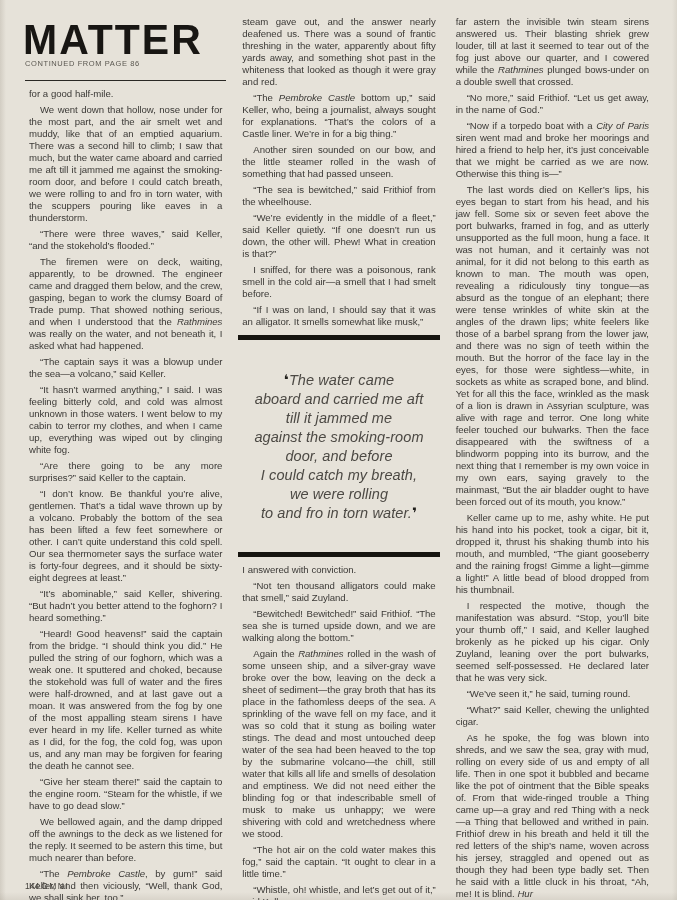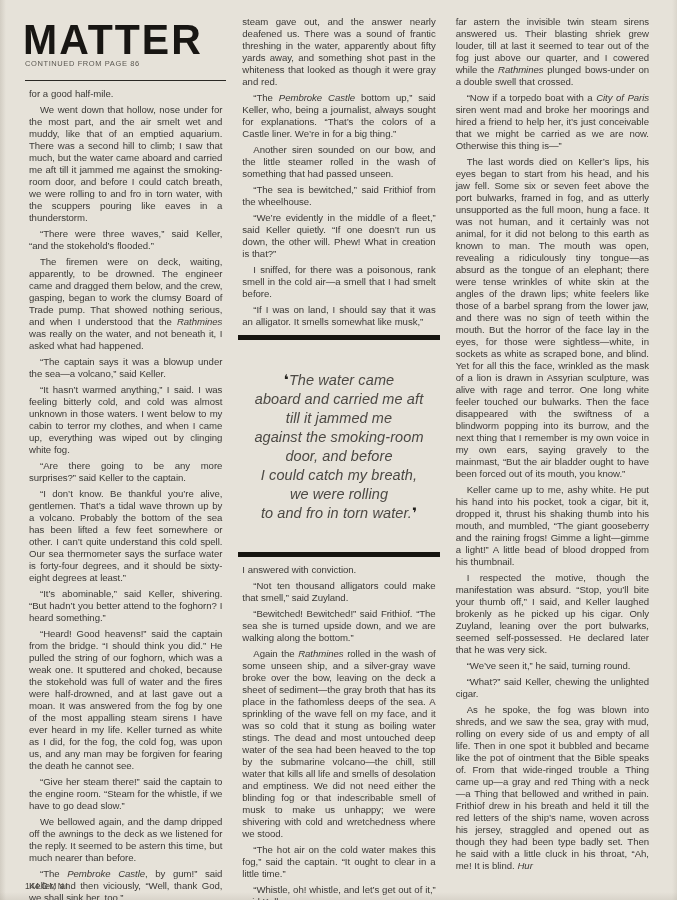--- a/index.html
+++ b/index.html
@@ -142,20 +142,21 @@
           <p>Again the <i>Rathmines</i> rolled in the wash of some unseen ship, and a silver-gray wave broke over the bow, leaving on the deck a sheet of sediment—the gray broth that has its place in the fathomless deeps of the sea. A sprinkling of the wave fell on my face, and it was so cold that it stung as boiling water stings. The dead and most untouched deep water of the sea had been heaved to the top by the submarine volcano—the chill, still water that kills all life and smells of desolation and emptiness. We did not need either the blinding fog or that indescribable smell of musk to make us unhappy; we were shivering with cold and wretchedness where we stood.</p>
           <p>“The hot air on the cold water makes this fog,” said the captain. “It ought to clear in a little time.”</p>
           <p>“Whistle, oh! whistle, and let’s get out of it,” said Keller.</p>
           <p>The captain whistled again, and far and</p>
         </div>
     </div>
 
     <div class="col">
       <div class="body-text">
           <p class="noindent">far astern the invisible twin steam sirens answered us. Their blasting shriek grew louder, till at last it seemed to tear out of the fog just above our quarter, and I cowered while the <i>Rathmines</i> plunged bows-under on a double swell that crossed.</p>
+          <p>“No more,” said Frithiof. “Let us get away, in the name of God.”</p>
           <p>“Now if a torpedo boat with a <i>City of Paris</i> siren went mad and broke her moorings and hired a friend to help her, it’s just conceivable that we might be carried as we are now. Otherwise this thing is—”</p>
           <p>The last words died on Keller’s lips, his eyes began to start from his head, and his jaw fell. Some six or seven feet above the port bulwarks, framed in fog, and as utterly unsupported as the full moon, hung a face. It was not human, and it certainly was not animal, for it did not belong to this earth as known to man. The mouth was open, revealing a ridiculously tiny tongue—as absurd as the tongue of an elephant; there were tense wrinkles of white skin at the angles of the drawn lips; white feelers like those of a barbel sprang from the lower jaw, and there was no sign of teeth within the mouth. But the horror of the face lay in the eyes, for those were sightless—white, in sockets as white as scraped bone, and blind. Yet for all this the face, wrinkled as the mask of a lion is drawn in Assyrian sculpture, was alive with rage and terror. One long white feeler touched our bulwarks. Then the face disappeared with the swiftness of a blindworm popping into its burrow, and the next thing that I remember is my own voice in my own ears, saying gravely to the mainmast, “But the air bladder ought to have been forced out of its mouth, you know.”</p>
           <p>Keller came up to me, ashy white. He put his hand into his pocket, took a cigar, bit it, dropped it, thrust his shaking thumb into his mouth, and mumbled, “The giant gooseberry and the raining frogs! Gimme a light—gimme a light!” A little bead of blood dropped from his thumbnail.</p>
           <p>I respected the motive, though the manifestation was absurd. “Stop, you’ll bite your thumb off,” I said, and Keller laughed brokenly as he picked up his cigar. Only Zuyland, leaning over the port bulwarks, seemed self-possessed. He declared later that he was very sick.</p>
           <p>“We’ve seen it,” he said, turning round.</p>
           <p>“What?” said Keller, chewing the unlighted cigar.</p>
           <p>As he spoke, the fog was blown into shreds, and we saw the sea, gray with mud, rolling on every side of us and empty of all life. Then in one spot it bubbled and became like the pot of ointment that the Bible speaks of. From that wide-ringed trouble a Thing came up—a gray and red Thing with a neck—a Thing that bellowed and writhed in pain. Frithiof drew in his breath and held it till the red letters of the ship’s name, woven across his jersey, straggled and opened out as though they had been type badly set. Then he said with a little cluck in his throat, “Ah, me! It is blind. <i>Hur</i></p>
         </div>
     </div>
 

